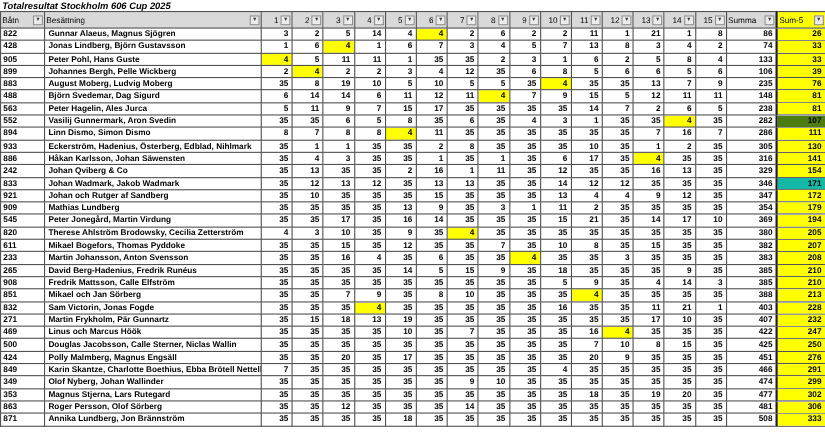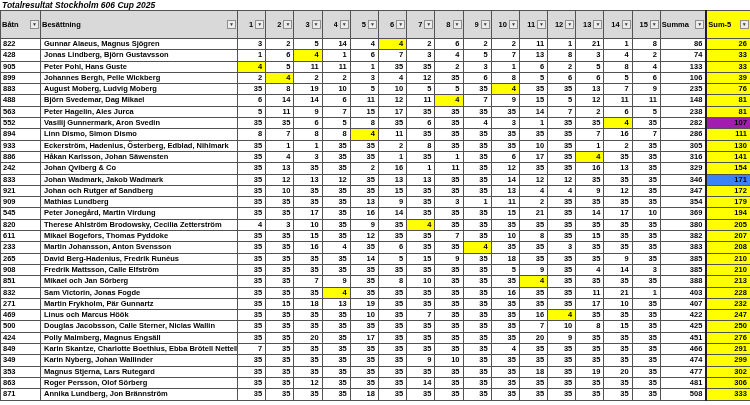--- a/index.html
+++ b/index.html
@@ -1,20 +1,20 @@
 <!DOCTYPE html>
 <html><head>
 <meta charset="utf-8">
 <style>
   html,body{margin:0;padding:0;background:#fff;}
   body{width:750px;height:405px;overflow:hidden;font-family:"Liberation Sans",sans-serif;color:#000;}
   .title{height:10px;line-height:10px;font-size:8.5px;font-weight:bold;font-style:italic;padding-left:2px;white-space:nowrap;}
   table{border-collapse:collapse;table-layout:fixed;width:750px;border:1px solid #3a3a3a;}
   th,td{border:1px solid #525252;padding:0;overflow:hidden;box-sizing:border-box;}
-  thead th{height:28px;background:#d9d9d9;font-size:7.5px;font-weight:bold;}
+  thead th{height:15px;background:#d9d9d9;font-size:7.5px;font-weight:normal;}
   .hwrap{display:flex;align-items:center;height:100%;padding:0 1px;}
   .h-left .hwrap{justify-content:space-between;}
   .h-num .hwrap{justify-content:flex-end;gap:2px;}
   .hlabel{white-space:nowrap;overflow:hidden;}
   .fb{flex:none;width:7px;height:7px;display:inline-flex;align-items:center;justify-content:center;
       background:#ececec;border:1px solid #8f8f8f;font-size:5px;line-height:1;color:#3c3c3c;}
   tbody td{height:10.3px;line-height:10.3px;font-size:7.5px;font-weight:bold;background:#fff;}
   td.boat{text-align:left;padding-left:2px;}
   td.crew{text-align:left;padding-left:3px;white-space:nowrap;}
   td.num{text-align:right;padding-right:3px;}
@@ -253,21 +253,21 @@
         <td class="num">35</td>
         <td class="num">35</td>
         <td class="num">13</td>
         <td class="num">7</td>
         <td class="num">9</td>
         <td class="num">235</td>
         <td class="num sum5" style="background: rgb(255, 255, 0);">76</td>
       </tr>
       <tr>
         <td class="boat">488</td>
-        <td class="crew">Björn Svedemar, Dag Mikael</td>
+        <td class="crew">Björn Svedemar, Dag Sigurd</td>
         <td class="num">6</td>
         <td class="num">14</td>
         <td class="num">14</td>
         <td class="num">6</td>
         <td class="num">11</td>
         <td class="num">12</td>
         <td class="num">11</td>
         <td class="num" style="background: rgb(255, 255, 0);">4</td>
         <td class="num">7</td>
         <td class="num">9</td>
@@ -312,21 +312,21 @@
         <td class="num">6</td>
         <td class="num">35</td>
         <td class="num">4</td>
         <td class="num">3</td>
         <td class="num">1</td>
         <td class="num">35</td>
         <td class="num">35</td>
         <td class="num" style="background: rgb(255, 255, 0);">4</td>
         <td class="num">35</td>
         <td class="num">282</td>
-        <td class="num sum5" style="background: #a21caf;">107</td>
+        <td class="num sum5" style="background: #4d7c0f;">107</td>
       </tr>
       <tr>
         <td class="boat">894</td>
         <td class="crew">Linn Dismo, Simon Dismo</td>
         <td class="num">8</td>
         <td class="num">7</td>
         <td class="num">8</td>
         <td class="num">8</td>
         <td class="num" style="background: rgb(255, 255, 0);">4</td>
         <td class="num">11</td>
@@ -417,21 +417,21 @@
         <td class="num">13</td>
         <td class="num">35</td>
         <td class="num">35</td>
         <td class="num">14</td>
         <td class="num">12</td>
         <td class="num">12</td>
         <td class="num">35</td>
         <td class="num">35</td>
         <td class="num">35</td>
         <td class="num">346</td>
-        <td class="num sum5" style="background: #3b82f6;">171</td>
+        <td class="num sum5" style="background: #14b8a6;">171</td>
       </tr>
       <tr>
         <td class="boat">921</td>
         <td class="crew">Johan och Rutger af Sandberg</td>
         <td class="num">35</td>
         <td class="num">10</td>
         <td class="num">35</td>
         <td class="num">35</td>
         <td class="num">35</td>
         <td class="num">15</td>
@@ -736,21 +736,21 @@
         <td class="num">35</td>
         <td class="num">35</td>
         <td class="num">35</td>
         <td class="num">35</td>
         <td class="num">35</td>
         <td class="num">466</td>
         <td class="num sum5" style="background: rgb(255, 255, 0); padding-left: 25px;">291</td>
       </tr>
       <tr>
         <td class="boat">349</td>
-        <td class="crew">Karin Nyberg, Johan Wallinder</td>
+        <td class="crew">Olof Nyberg, Johan Wallinder</td>
         <td class="num">35</td>
         <td class="num">35</td>
         <td class="num">35</td>
         <td class="num">35</td>
         <td class="num">35</td>
         <td class="num">35</td>
         <td class="num">9</td>
         <td class="num">10</td>
         <td class="num">35</td>
         <td class="num">35</td>

